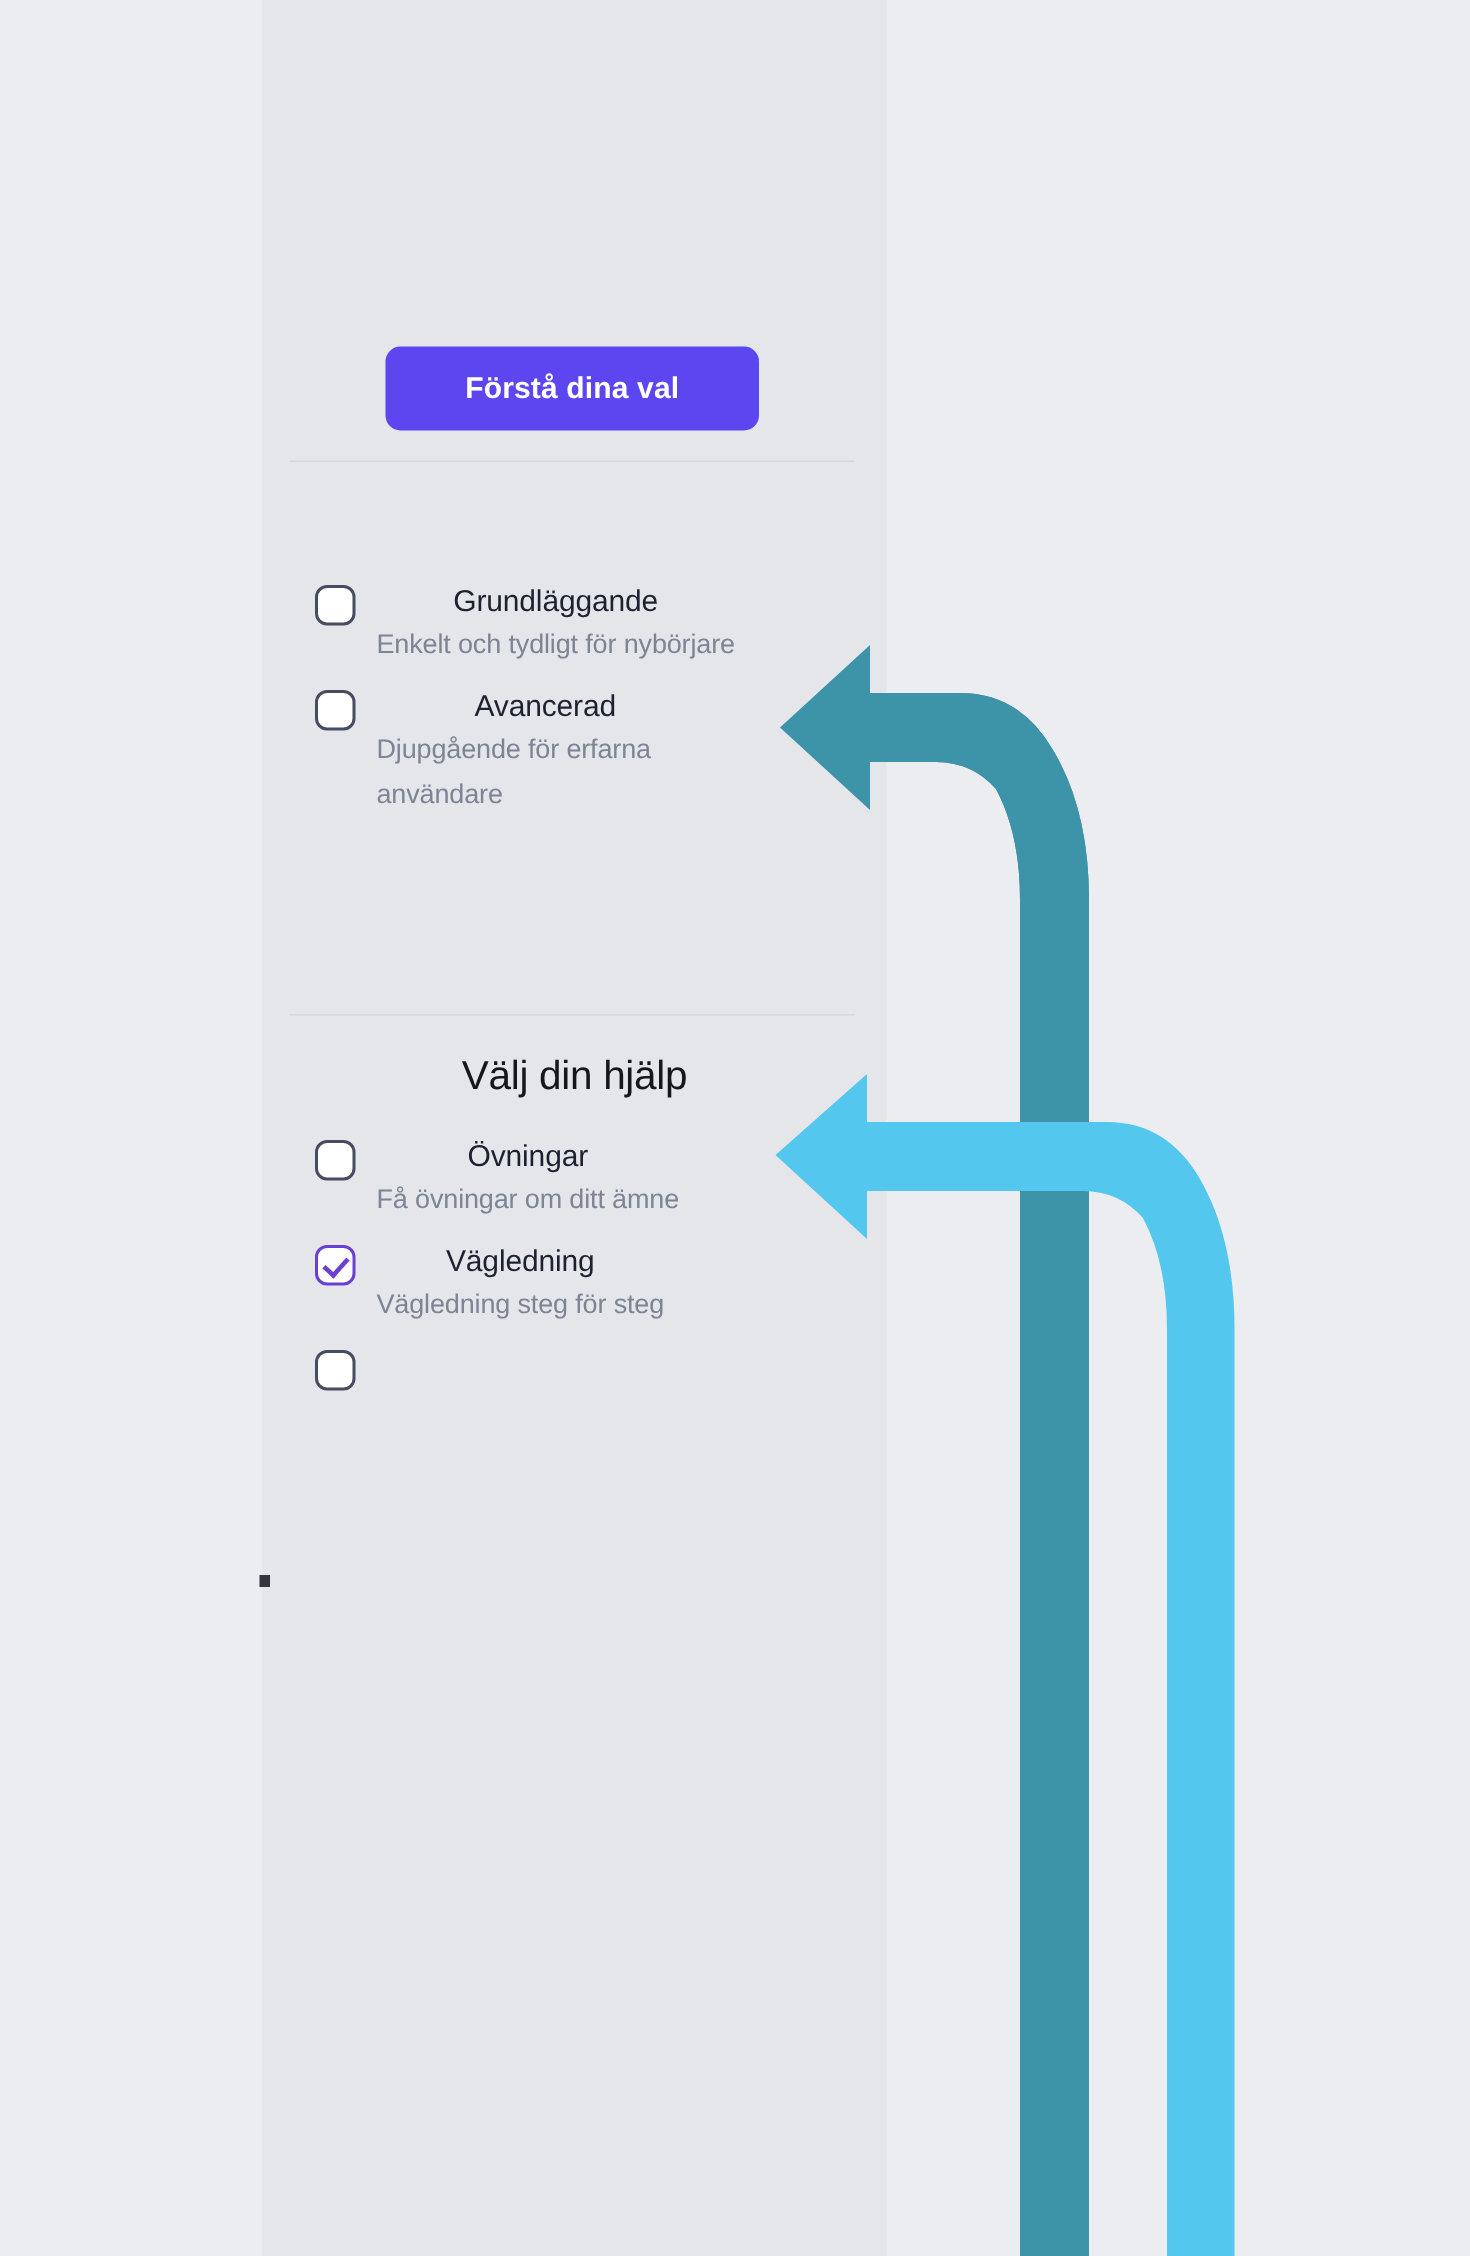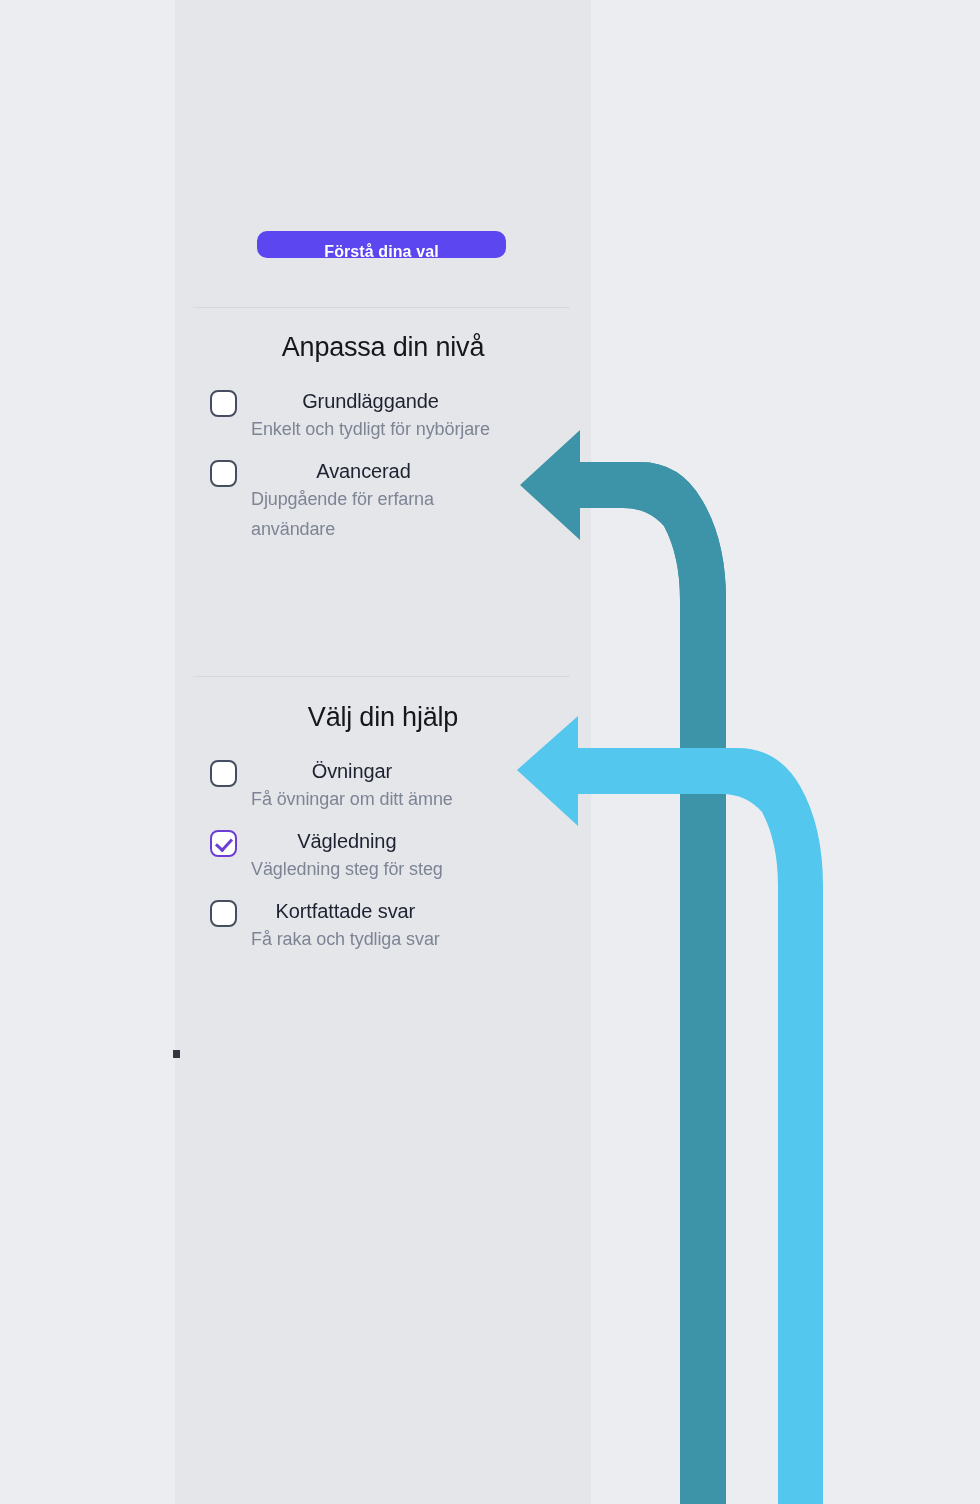--- a/index.html
+++ b/index.html
@@ -42,27 +42,27 @@
     height: 8px;
     background: #33363f;
     z-index: 4;
   }
 
   .primary-btn {
     position: absolute;
     left: 82px;
     top: 231px;
     width: 249px;
-    height: 27px;
+    height: 56px;
     border: none;
     border-radius: 10px;
     background: #5b46ef;
     color: #ffffff;
     font-family: "Liberation Sans", sans-serif;
-    font-size: 16px;
+    font-size: 20px;
     font-weight: bold;
     letter-spacing: 0.1px;
     line-height: 42px;
     text-align: center;
     padding: 0;
     cursor: pointer;
   }
 
   .divider {
     position: absolute;
@@ -188,21 +188,20 @@
     </svg>
   </div>
 
   <div class="panel">
     <div class="panel-dot"></div>
 
     <button class="primary-btn">Förstå dina val</button>
 
     <div class="divider one"></div>
 
-    <div class="section-title s1">Anpassa din nivå</div>
 
     <div class="option-list l1">
 
       <div class="option">
         <div class="cbox"></div>
         <div class="option-text">
           <span class="option-title">Grundläggande</span>
           <span class="option-desc">Enkelt och tydligt för nybörjare</span>
         </div>
       </div>
@@ -235,24 +234,20 @@
       <div class="option">
         <div class="cbox checked"></div>
         <div class="option-text">
           <span class="option-title">Vägledning</span>
           <span class="option-desc">Vägledning steg för steg</span>
         </div>
       </div>
 
       <div class="option">
         <div class="cbox"></div>
-        <div class="option-text">
-          <span class="option-title">Kortfattade svar</span>
-          <span class="option-desc">Få raka och tydliga svar</span>
-        </div>
       </div>
 
     </div>
   </div>
 
   <div class="arrow-layer front">
     <svg width="980" height="1504" viewBox="0 0 980 1504">
 
       <path fill="#3d93a8" d="M 520 485
                L 580 430

